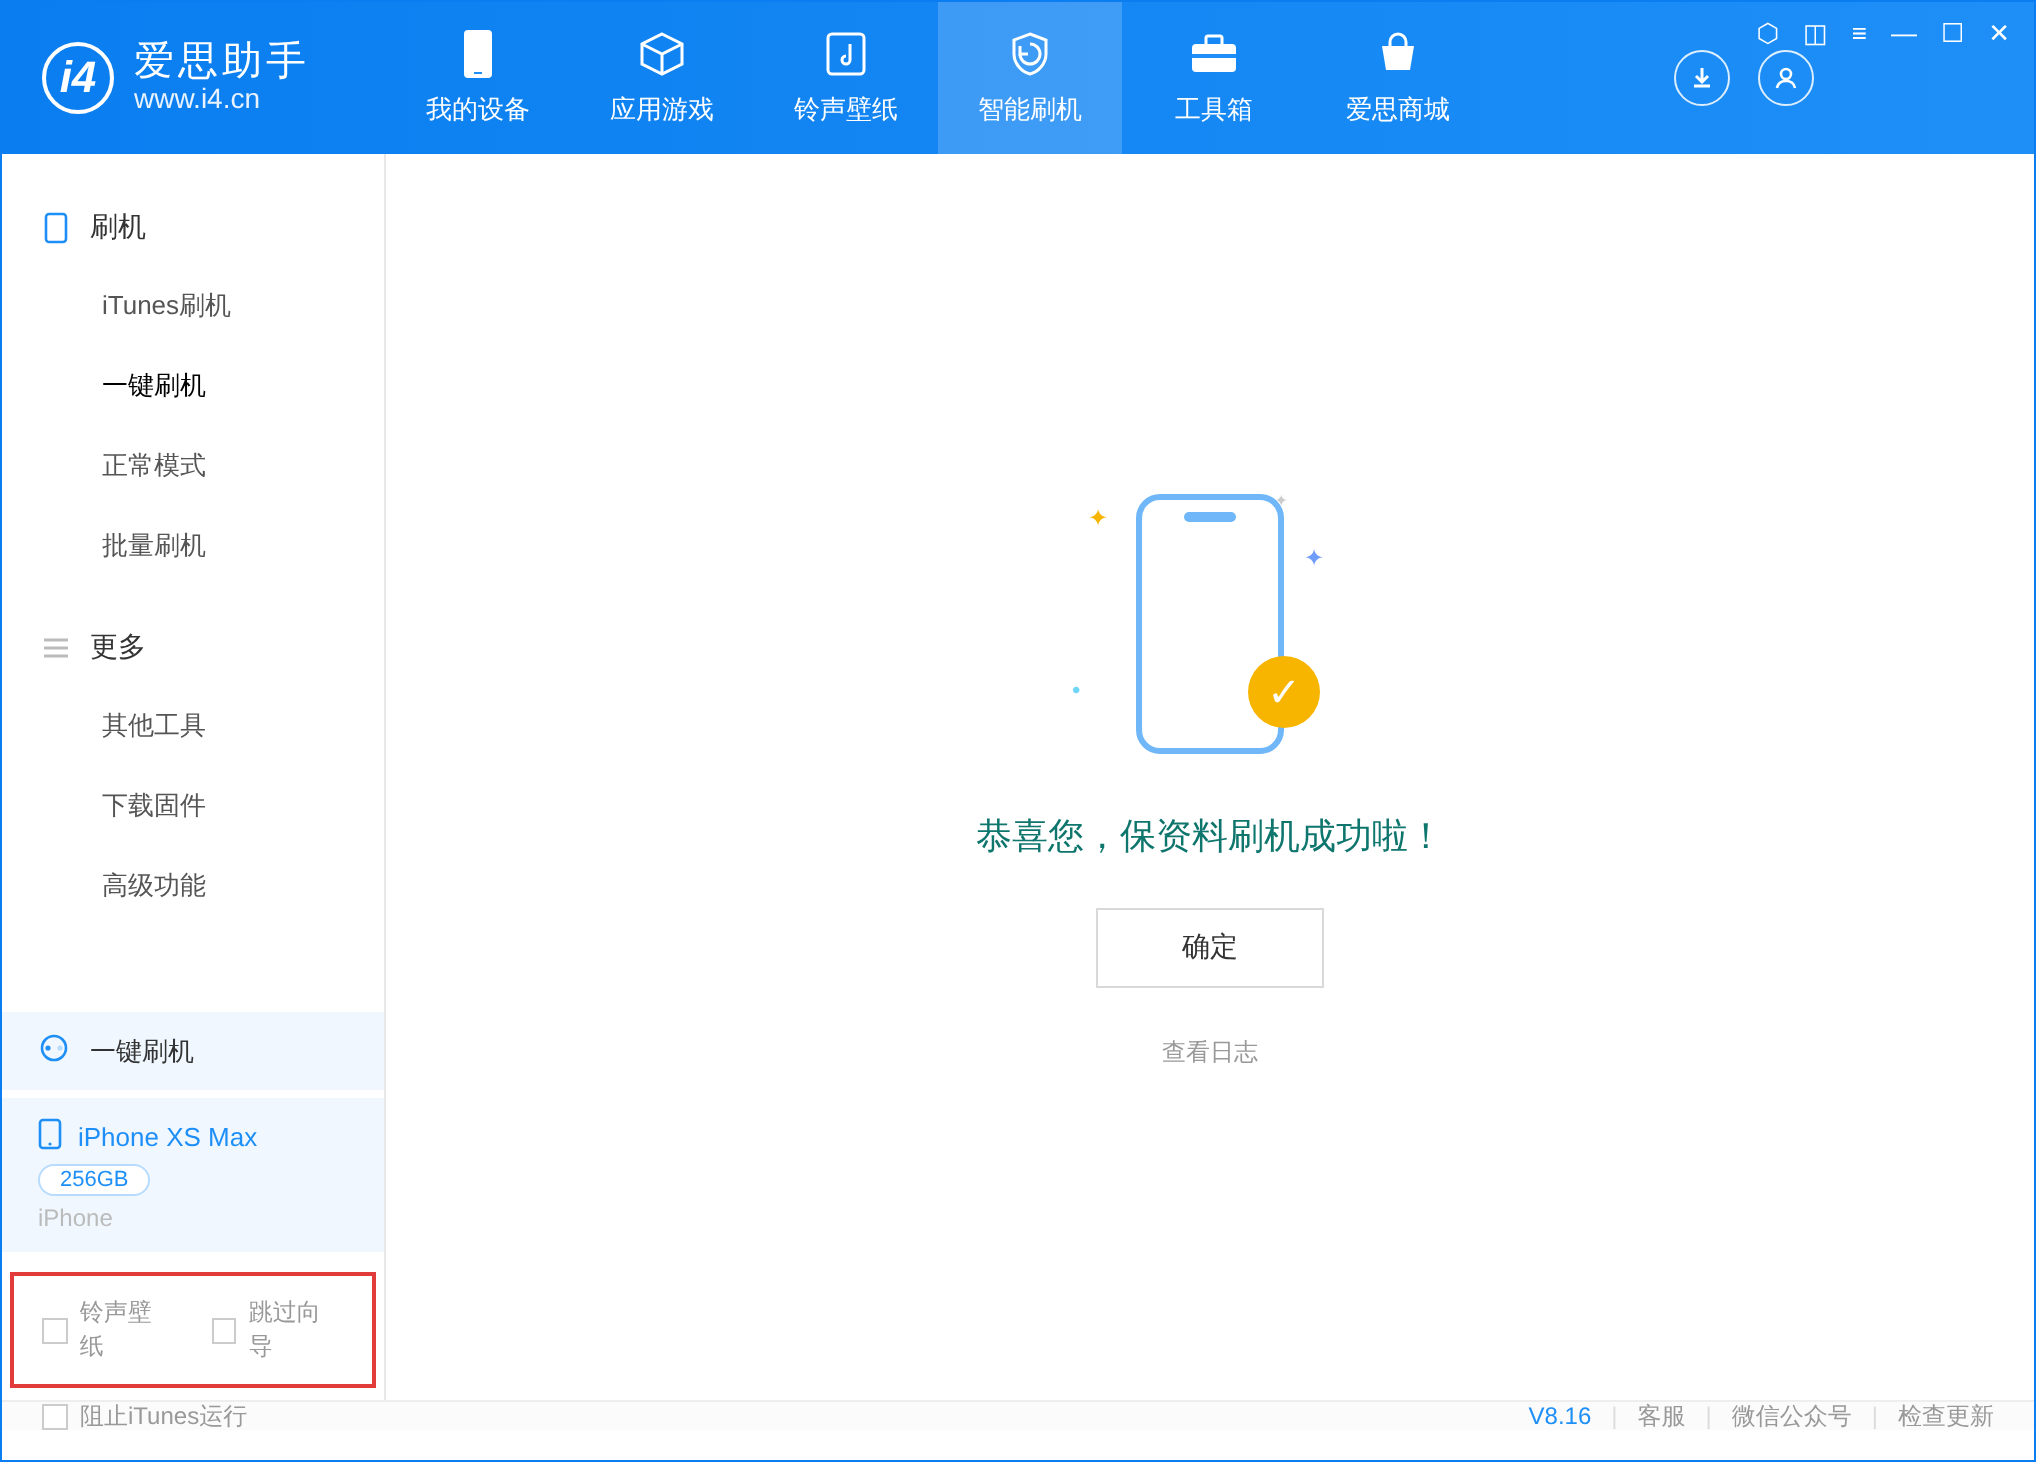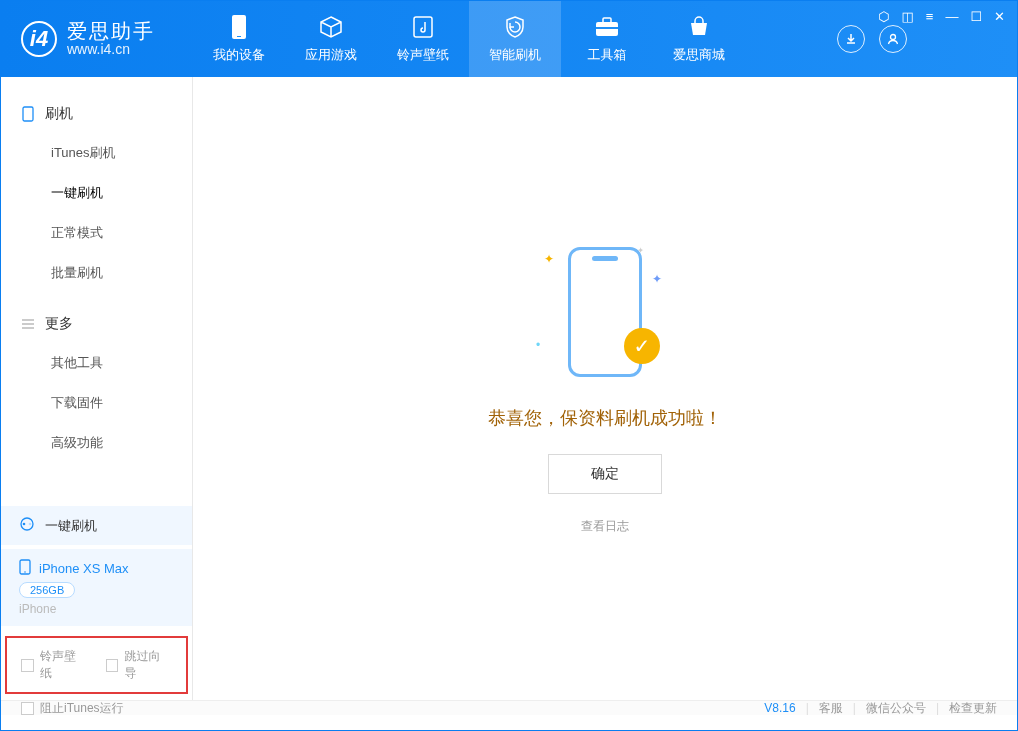--- a/index.html
+++ b/index.html
@@ -46,21 +46,21 @@
 .main { flex: 1; display:flex; flex-direction:column; align-items:center; justify-content:center; gap: 24px; }
 .phone-illust { position:relative; width: 150px; height: 140px; display:flex; align-items:center; justify-content:center; }
 .phone-body { width: 74px; height: 130px; border: 3px solid #6fb7f8; border-radius: 12px; position:relative; background:#fff; }
 .phone-body::before { content:''; position:absolute; top:6px; left:50%; transform:translateX(-50%); width:26px; height:5px; background:#6fb7f8; border-radius:3px; }
 .phone-check { position:absolute; right: 20px; bottom: 18px; width:36px; height:36px; background:#f7b500; border-radius:50%; display:flex; align-items:center; justify-content:center; color:#fff; font-size:20px; }
 .sparkle { position:absolute; color:#f7b500; font-size:12px; }
 .sparkle.a { top:10px; left:14px; }
 .sparkle.b { top:30px; right:18px; color:#6f9cf8; }
 .sparkle.c { bottom: 30px; left: 6px; color:#6fd6f8; }
 .sparkle.d { top: 4px; right: 36px; color:#ccc; font-size:8px; }
-.success-msg { font-size: 18px; color:#a16207; }
+.success-msg { font-size: 18px; color:#0f766e; }
 .ok-btn { border:1px solid #d9d9d9; background:#fff; padding: 10px 42px; font-size:14px; color:#333; cursor:pointer; }
 .view-log { font-size:12px; color:#999; cursor:pointer; text-decoration:none; }
 
 
 .statusbar { height: 15px; border-top:1px solid #eee; background:#fbfbfb; display:flex; align-items:center; padding: 0 20px; font-size:12px; color:#999; }
 .statusbar .right { margin-left:auto; display:flex; align-items:center; gap: 10px; }
 .statusbar .ver { color:#1e8ff7; }
 .statusbar .sep { color:#ddd; }
 .statusbar a { color:#999; cursor:pointer; }
 </style>

